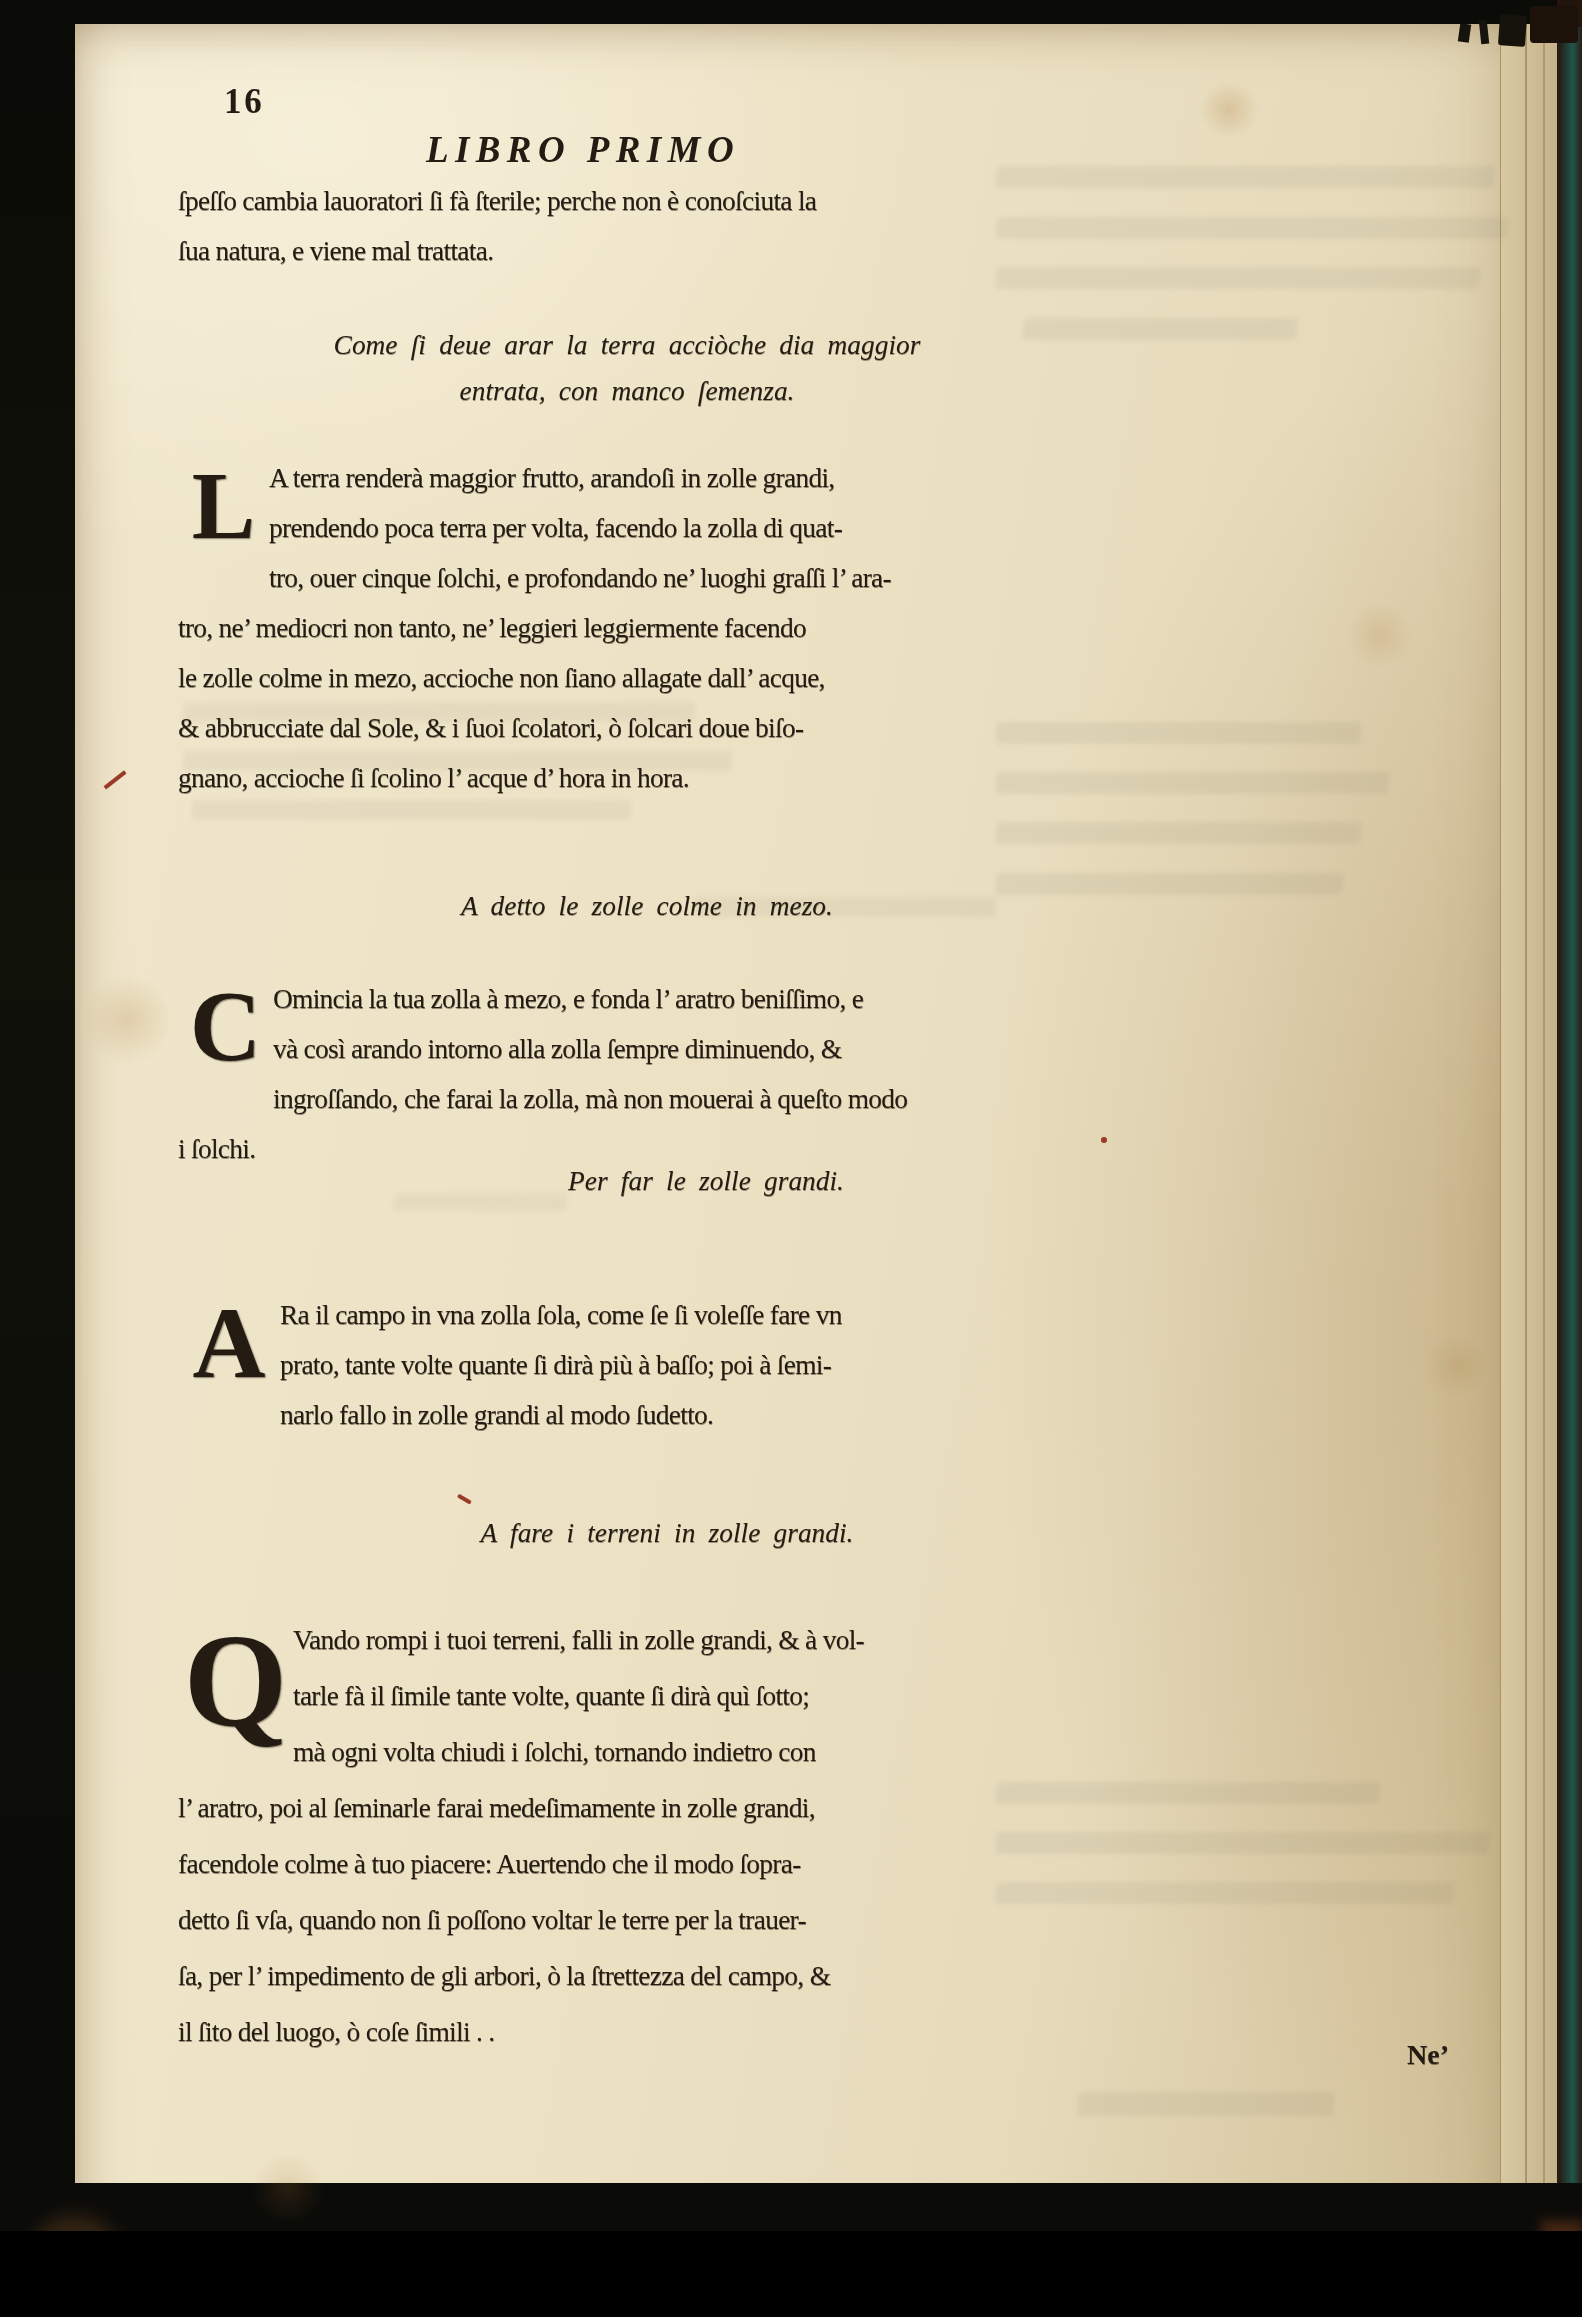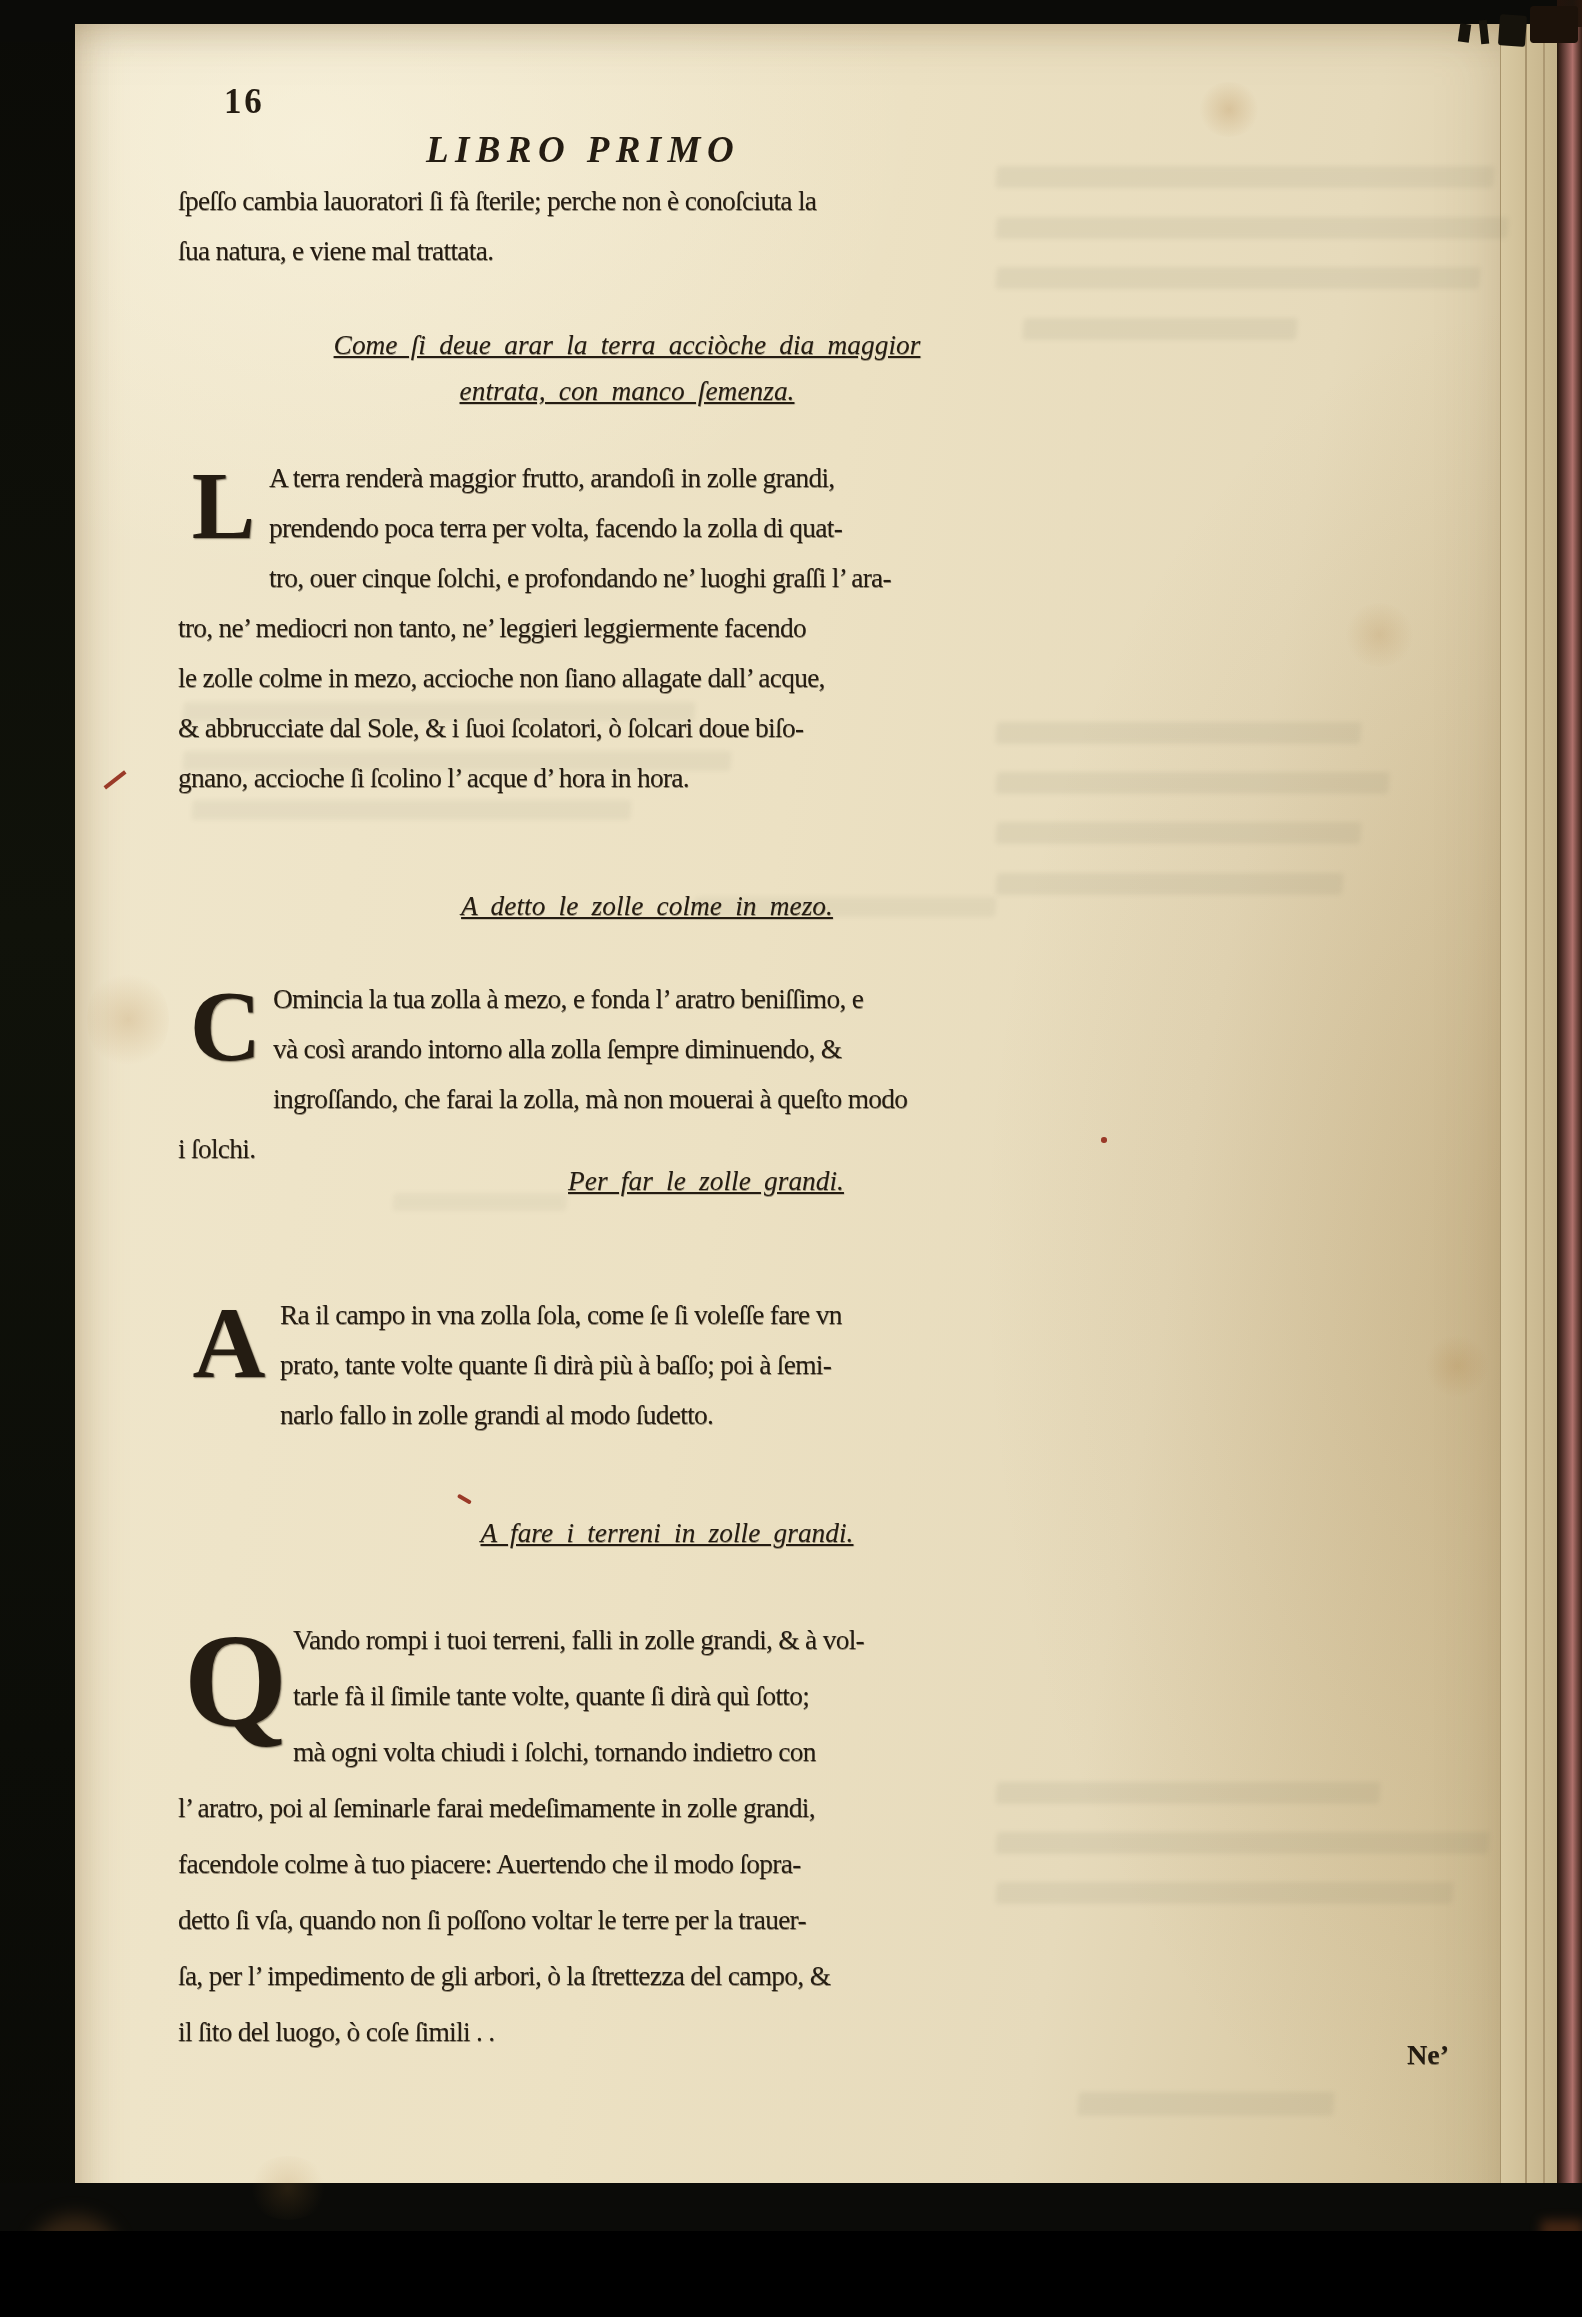--- a/index.html
+++ b/index.html
@@ -1,16 +1,16 @@
 <!DOCTYPE html>
 <html style="font-size:14.6px"><head>
 <meta charset="utf-8">
 <style>
   html,body{margin:0;padding:0;background:#000;}
-  .stage{position:relative;width:1583px;height:2231px;background:#fca5a5;overflow:hidden;
+  .stage{position:relative;width:1583px;height:2231px;background:#0f766e;overflow:hidden;
          font-family:"Liberation Serif","DejaVu Serif",serif;}
   
   .band-left{position:absolute;left:0;top:0;width:77px;height:2317px;
     background:linear-gradient(180deg,#0b0b07 0%,#10120a 40%,#0c0d08 75%,#0a0a06 100%);}
   .band-top{position:absolute;left:0;top:0;width:1583px;height:27.4px;background:#0b0b08;}
   .band-top-left{position:absolute;left:0;top:0;width:256px;height:42px;background:#0b0b08;}
   .band-right{position:absolute;right:0;top:0;width:25.6px;height:2317px;
     background:linear-gradient(90deg,#23140c,#3c241566 60%,#2a170d);}
   .band-bottom{position:absolute;left:0;bottom:0;width:1583px;height:48px;background:#0b0b08;}
   .blob-bottom-left{position:absolute;left:31px;top:2215px;width:88px;height:79px;border-radius:50%;
@@ -45,21 +45,21 @@
   .textcol{position:absolute;left:178px;top:55px;width:810px;height:2102px;color:#241c12;}
   .block{position:absolute;left:0;width:810px;}
   .running-head{height:55px;}
   .pageno{position:absolute;left:46px;top:1.8px;font-size:35px;font-weight:bold;letter-spacing:2.7px;}
   .head-title{position:absolute;left:0;width:100%;text-align:center;font-size:37px;font-weight:bold;
     font-style:italic;letter-spacing:6.4px;margin-top:47px;}
   .body-text{font-size:27.4px;line-height:50px;letter-spacing:-0.7px;white-space:pre-line;
     text-shadow:0.4px 0.5px 0.6px rgba(35,25,12,.45);}
   .q-text{line-height:56px;}
   .heading{font-style:italic;font-size:27.4px;line-height:46px;text-align:center;white-space:pre-line;
-    word-spacing:6.4px;text-shadow:0.3px 0.5px 0.5px rgba(35,25,12,.4);text-decoration:underline;}
+    word-spacing:6.4px;text-shadow:0.3px 0.5px 0.5px rgba(35,25,12,.4);}
   .h-shift1{transform:translateX(44px);}
   .h-shift2{transform:translateX(64px);}
   .h-shift3{transform:translateX(123px);}
   .h-shift4{transform:translateX(84px);}
   .dropcap{float:left;text-align:center;font-weight:bold;
     text-shadow:0.9px 0.9px 1.4px rgba(35,25,12,.5);}
   .dc-L{width:91px;height:102px;font-size:95px;line-height:106px;}
   .dc-C{width:95px;height:102px;font-size:99px;line-height:104px;}
   .dc-A{width:102px;height:102px;font-size:101px;line-height:106px;}
   .dc-Q{width:115px;height:166px;font-size:133px;line-height:137px;}

